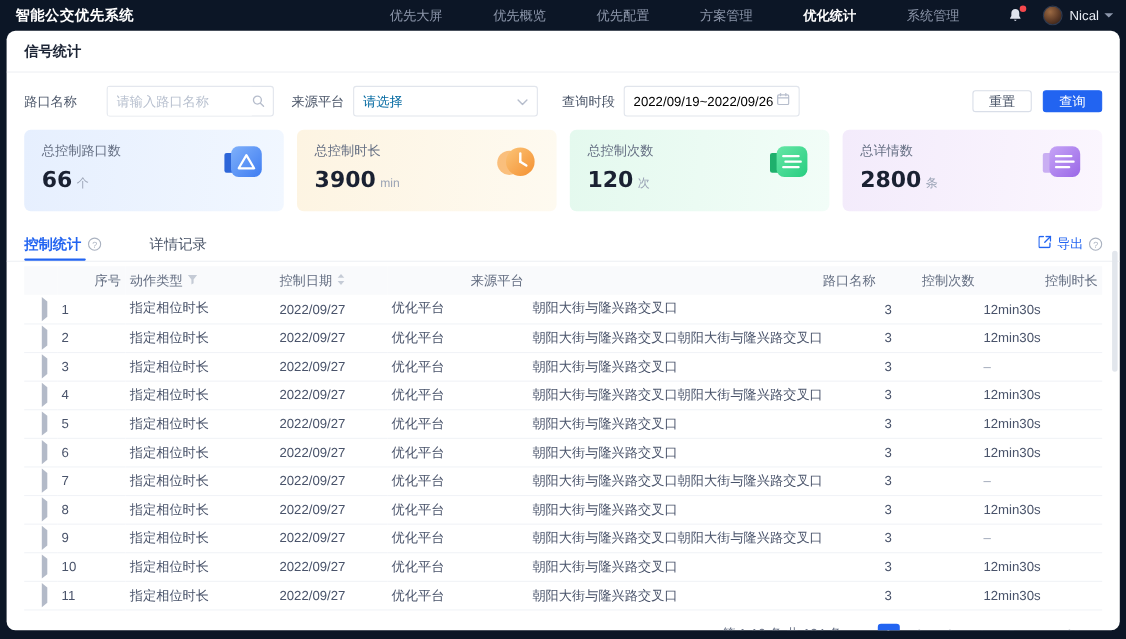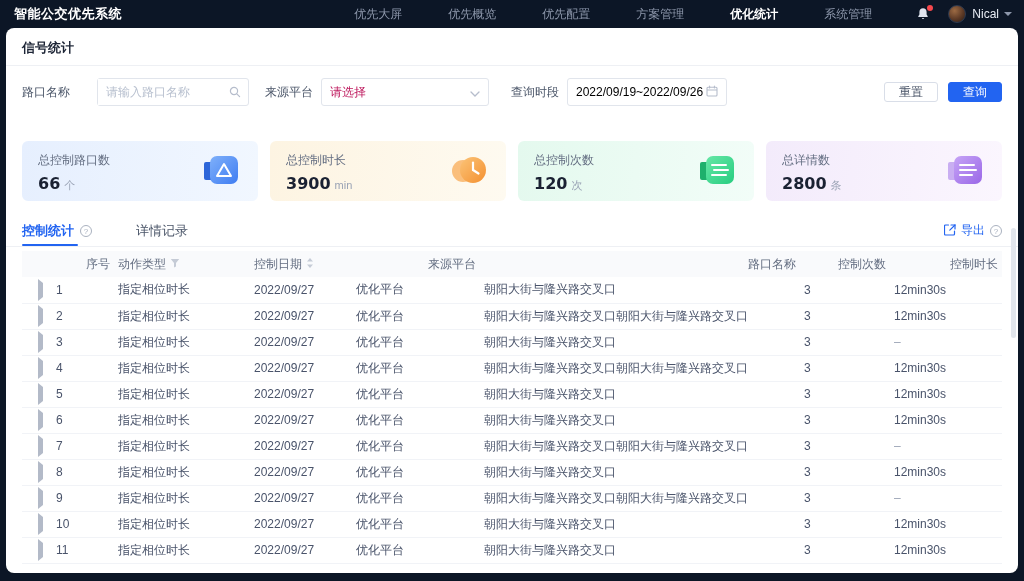--- a/index.html
+++ b/index.html
@@ -29,37 +29,37 @@
   .page-title { font-size:13px; font-weight:700; color:#1d2536; }
   
   .filter-row { display:flex; align-items:center; padding:12px 16px 12px; }
   .f-label { font-size:12px; color:#4a5568; margin-right:8px; white-space:nowrap; }
   .f-input { position:relative; display:flex; align-items:center; height:28px; border:1px solid #e1e5ec; border-radius:3px; background:#fff; }
   .f-input input { border:none; outline:none; height:26px; padding:0 8px; font-size:12px; color:#4a5568; width:100%; font-family:inherit; }
   .f-input input::placeholder { color:#b8c0cf; }
   .w-name { width:152px; margin-right:16px;margin-left:19px; }
   .w-select { width:168px; margin-right:22px; padding:0 8px; justify-content:space-between; cursor:pointer; }
   .w-date { width:160px; padding:0 8px; justify-content:space-between; cursor:pointer; }
-  .placeholder-text { font-size:12px; color:#be185d; }
+  .placeholder-text { font-size:12px; color:#0369a1; }
   .value-text { font-size:12px; color:#000000; white-space:nowrap; }
   .icon-btn { display:flex; align-items:center; padding-right:7px; }
   .filter-actions { margin-left:auto; display:flex; gap:10px; }
   .btn { height:20px; padding:0 14px; font-size:12px; border-radius:3px; cursor:pointer; font-family:inherit; }
   .btn-default { background:#fff; border:1px solid #d9dee8; color:#4a5568; }
   .btn-primary { background:#2264f1; border:1px solid #2264f1; color:#fff; }
   
   .stats-row { display:flex; gap:12px; padding:0 16px 14px; }
-  .stat-card { flex:1; height:60px; border-radius:6px; position:relative; padding:11px 16px;margin-top:23px; }
+  .stat-card { flex:1; height:74px; border-radius:6px; position:relative; padding:11px 16px; }
   .stat-card.blue   { background:linear-gradient(95deg,#e6effe 0%,#f1f7ff 100%); }
   .stat-card.orange { background:linear-gradient(95deg,#fdf4e2 0%,#fefaf0 100%); }
   .stat-card.green  { background:linear-gradient(95deg,#e4f9ee 0%,#f2fdf8 100%); }
   .stat-card.purple { background:linear-gradient(95deg,#f3ebfb 0%,#fbf6fe 100%); }
   .stat-label { font-size:12px; color:#646e82; }
   .stat-value-row { margin-top:5px; display:flex; align-items:baseline; }
-  .stat-value { font-size:16px; font-weight:700; color:#1a2132; font-family:"DejaVu Sans","Liberation Sans",sans-serif; }
+  .stat-value { font-size:20px; font-weight:700; color:#1a2132; font-family:"DejaVu Sans","Liberation Sans",sans-serif; }
   .stat-unit { font-size:11px; color:#9aa3b5; margin-left:4px; }
   .stat-icon { position:absolute; right:16px; top:12px; }
   
   .tabs-row { display:flex; align-items:center; height:32px; padding:0 16px; border-bottom:1px solid #eef0f4; }
   .tab { display:flex; align-items:center; gap:6px; height:100%; cursor:pointer; position:relative; }
   .tab-label { font-size:13px; color:#4a5568; }
   .tab.active .tab-label { color:#2264f1; font-weight:700; }
   .tab.active .tab-underline { position:absolute; bottom:0; left:0; right:14px; height:2px; background:#2264f1; border-radius:1px; }
   .tab + .tab { margin-left:44px; }
   .q-circle { width:12px; height:12px; border:1px solid #aab2c0; border-radius:50%; font-size:8px; line-height:11px; text-align:center; color:#aab2c0; }

